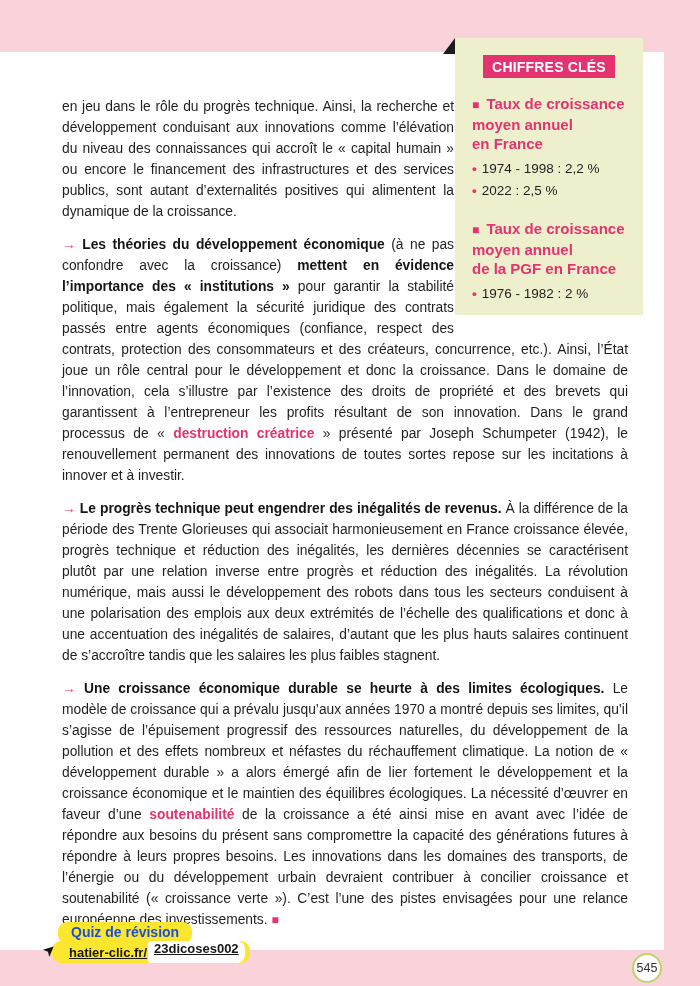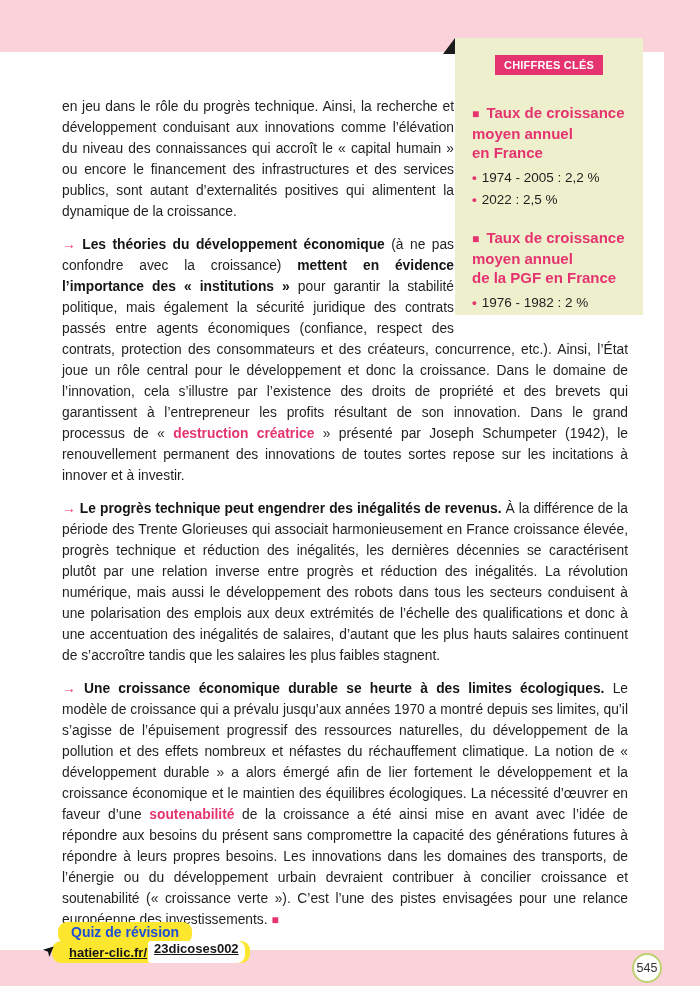--- a/index.html
+++ b/index.html
@@ -20,24 +20,24 @@
     background:var(--box-green, #edefcd);
   }
   .fold-triangle {
     position:absolute; left:-12px; top:0; width:12px; height:16px;
     background:#1c1c1c;
     clip-path:polygon(100% 0, 100% 100%, 0 100%);
   }
   .sb-title-row { text-align:center; margin-top:17px; }
   .sb-title {
     display:inline-block; background:var(--accent, #e5336f); color:#fff;
-    font-weight:700; font-size:11px; line-height:1; padding:5px 9px 4px;
+    font-weight:700; font-size:14px; line-height:1; padding:5px 9px 4px;
     letter-spacing:.2px;
   }
-  .sb-body { padding:28px 12px 0 17px; }
+  .sb-body { padding:16px 12px 0 17px; }
   .sb-section + .sb-section { margin-top:17px; }
   .sb-heading {
     color:var(--accent, #e5336f); font-weight:700; font-size:15px;
     line-height:19px; margin-bottom:5px;
   }
   .sb-heading-text { white-space:pre-line; }
   .sb-square { font-size:12px; margin-right:3px; }
   .sb-item { font-size:13.5px; line-height:22px; color:#1f1f1f; }
   .sb-dot { color:var(--accent, #e5336f); font-weight:700; margin-right:5px; }
   
@@ -94,21 +94,21 @@
   <div class="sidebar-box">
     <div class="fold-triangle"></div>
     <div class="sb-title-row">
       <span class="sb-title">CHIFFRES CLÉS</span>
     </div>
     <div class="sb-body" id="sidebar-sections">
         <div class="sb-section">
           <div class="sb-heading"><span class="sb-square">■</span> <span class="sb-heading-text">Taux de croissance
 moyen annuel
 en France</span></div>
-          <div class="sb-item"><span class="sb-dot">•</span><span>1974 - 2005 : 2,2 %</span></div>
+          <div class="sb-item"><span class="sb-dot">•</span><span>1974 - 1998 : 2,2 %</span></div>
           <div class="sb-item"><span class="sb-dot">•</span><span>2022 : 2,5 %</span></div>
         </div>
         <div class="sb-section">
           <div class="sb-heading"><span class="sb-square">■</span> <span class="sb-heading-text">Taux de croissance
 moyen annuel
 de la PGF en France</span></div>
           <div class="sb-item"><span class="sb-dot">•</span><span>1976 - 1982 : 2 %</span></div>
         </div>
       </div>
   </div>

